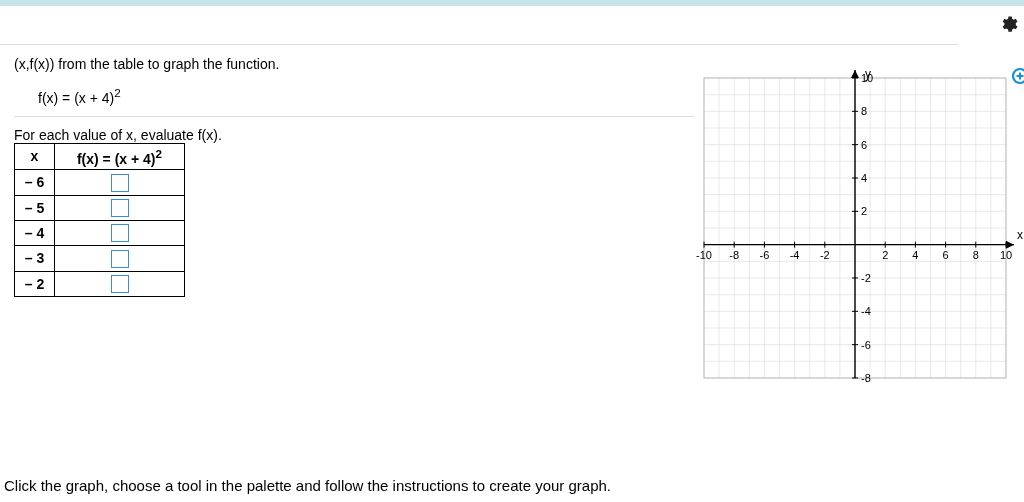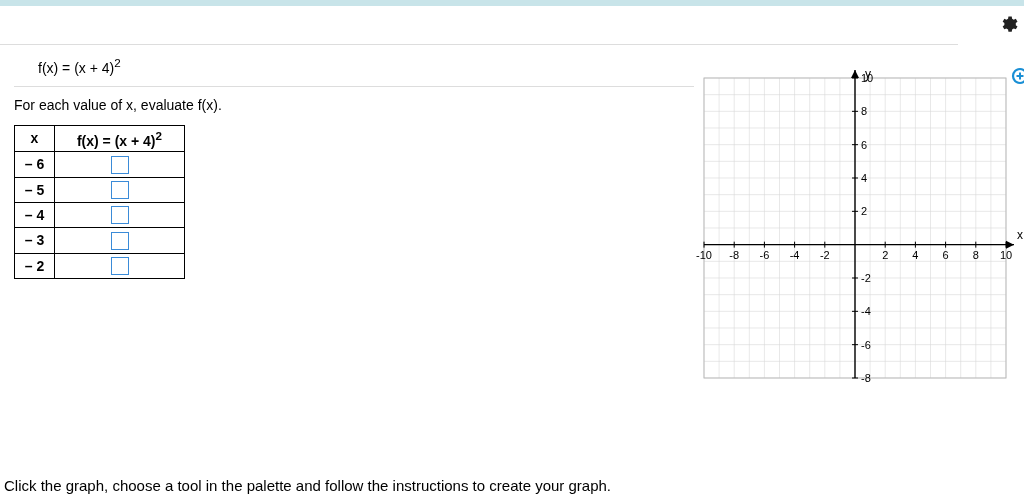--- a/index.html
+++ b/index.html
@@ -35,21 +35,21 @@
     width: 680px;
   }
   .prompt1 { margin-bottom: 2px; }
   .prompt2 { margin-bottom: 14px; }
   .formula-row { margin: 0 0 10px 24px; }
   .hr-local {
     border-top: 1px solid #ddd;
     margin: 4px 0 10px 0;
     width: 680px;
   }
-  .instr { margin-bottom: 12px; }
+  .instr { }
 
   table.vals {
     border-collapse: collapse;
     border: 1.4px solid #000;
   }
   table.vals th, table.vals td {
     border: 1px solid #000;
     padding: 3px 8px;
     text-align: center;
     min-width: 40px;
@@ -98,20 +98,21 @@
 
 <div class="settings-icon">
   <svg width="20" height="20" viewBox="0 0 24 24">
     <path fill="#222" d="M12 8a4 4 0 100 8 4 4 0 000-8zm9.4 4a7.6 7.6 0 00-.1-1.2l2.1-1.6-2-3.4-2.5 1a7.5 7.5 0 00-2-1.2L16.5 3h-4l-.4 2.6c-.7.3-1.4.7-2 1.2l-2.5-1-2 3.4 2.1 1.6a7.6 7.6 0 000 2.4L5.6 15l2 3.4 2.5-1c.6.5 1.3.9 2 1.2l.4 2.6h4l.4-2.6c.7-.3 1.4-.7 2-1.2l2.5 1 2-3.4-2.1-1.6c.1-.4.1-.8.1-1.2z"></path>
   </svg>
 </div>
 
 <div class="hr-full"></div>
 
 <div class="content">
+  <div class="prompt2">(x,f(x)) from the table to graph the function.</div>
 
   <div class="formula-row">
     <span>f(x) = (x + 4)</span><sup>2</sup>
   </div>
 
   <div class="hr-local"></div>
 
   <div class="instr">For each value of x, evaluate f(x).</div>
 
   <table class="vals">

